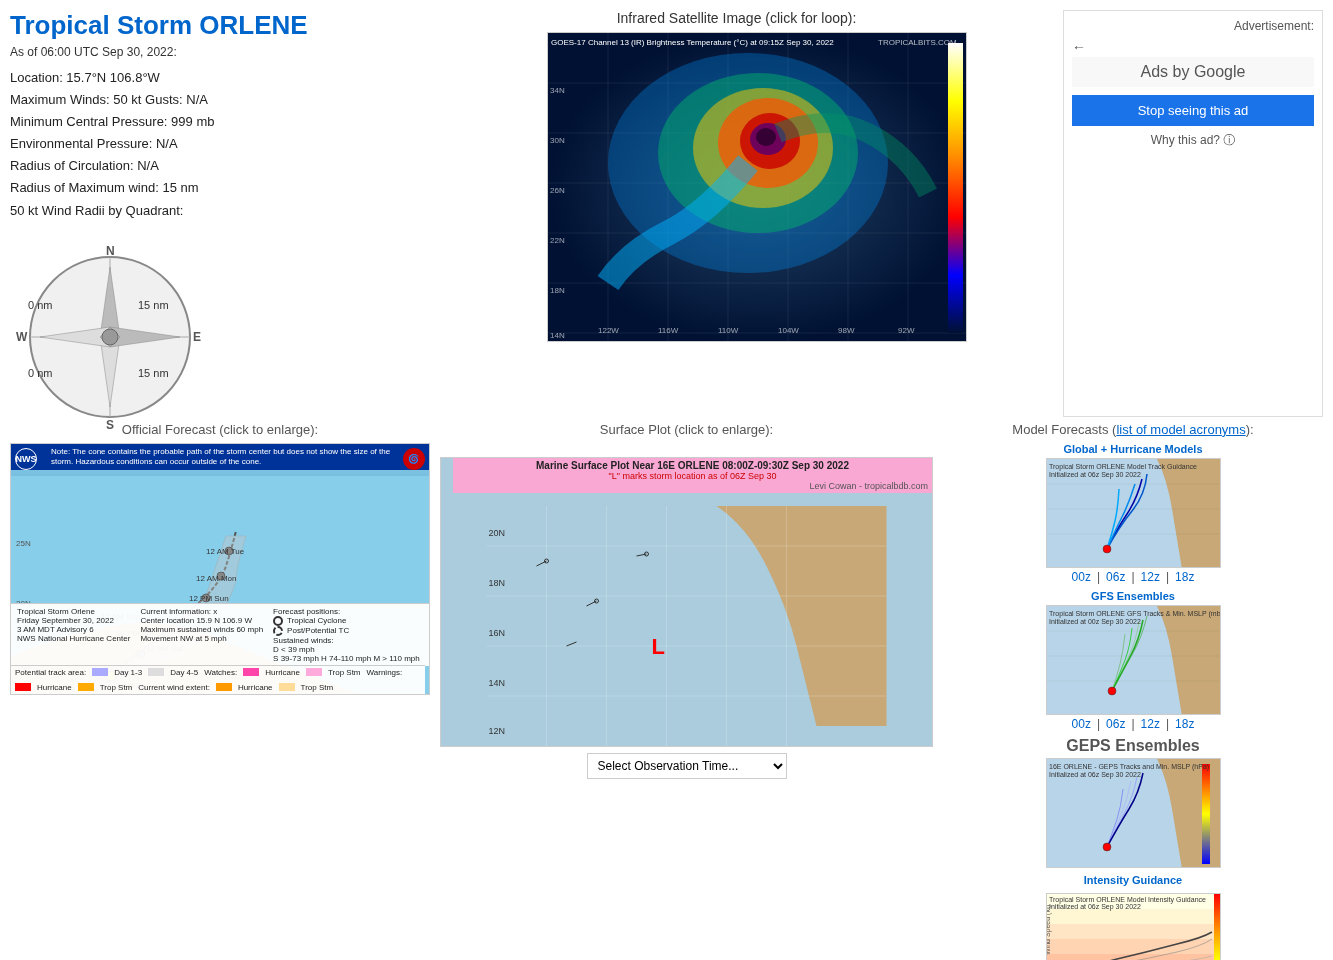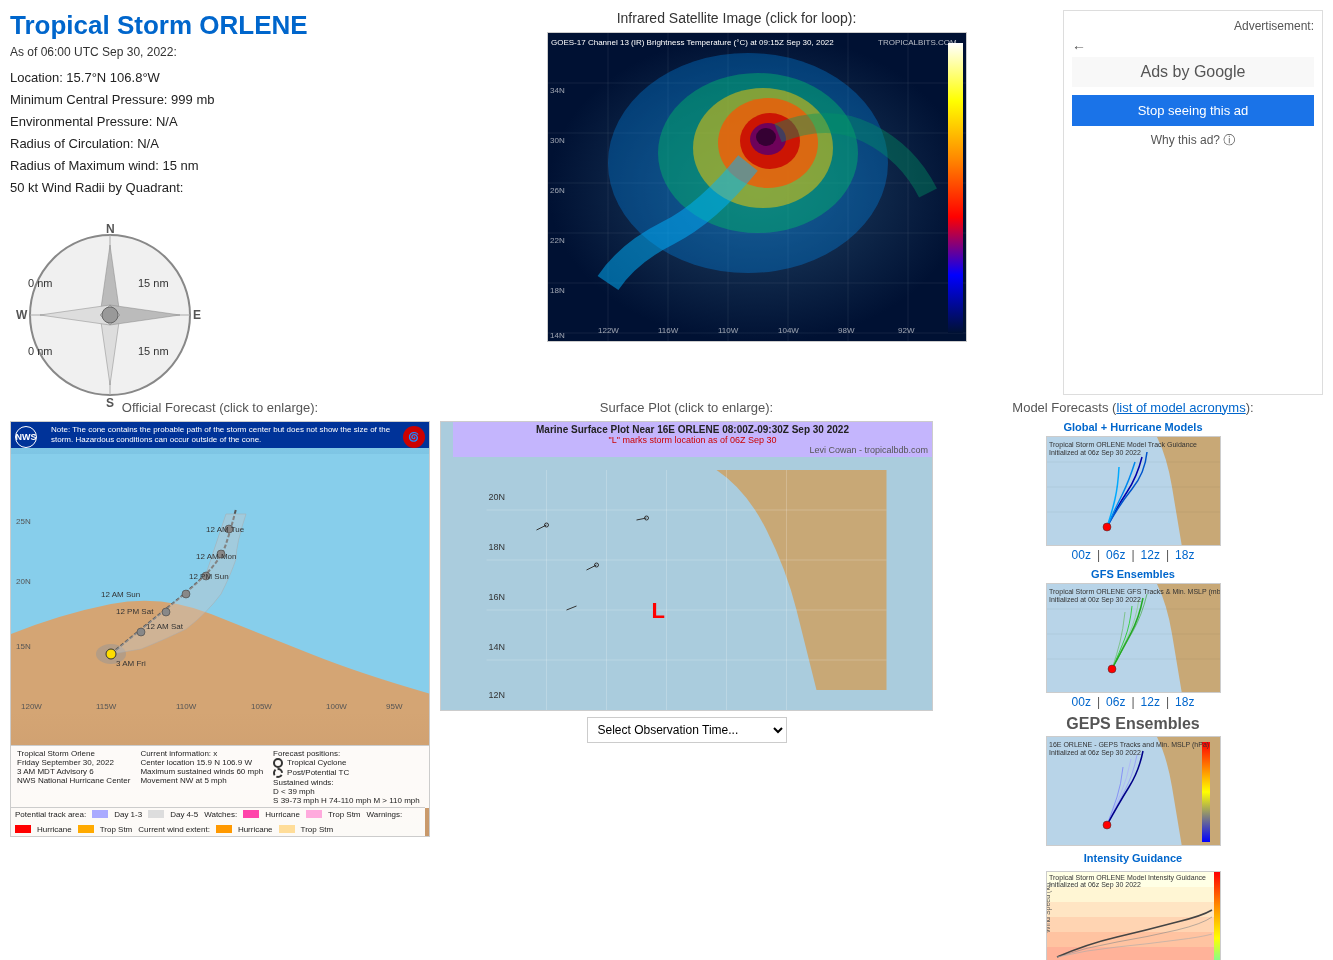--- a/index.html
+++ b/index.html
@@ -32,21 +32,21 @@
     .ads-by-google { font-size: 16px; color: #555; text-align: center; margin-bottom: 8px; background: #f8f8f8; padding: 6px; }
     .stop-seeing-btn { display: block; width: 100%; background: #1a73e8; color: #fff; border: none; padding: 8px; font-size: 13px; cursor: pointer; margin-bottom: 6px; text-align: center; }
     .why-this-ad { text-align: center; font-size: 12px; color: #555; cursor: pointer; }
     
     
     .forecast-panel { width: 420px; flex-shrink: 0; display: flex; flex-direction: column; align-items: center; }
     .forecast-title { font-size: 13px; color: #555; text-align: center; margin-bottom: 6px; }
     
     
     .surface-panel { flex: 1; display: flex; flex-direction: column; align-items: center; min-width: 0; }
-    .surface-title { font-size: 13px; color: #555; text-align: center; margin-bottom: 6px; }
+    .surface-title { font-size: 13px; color: #555; text-align: center; margin-bottom: 20px; }
     .select-obs { display: block; width: 200px; padding: 4px 6px; font-size: 12px; margin-top: 6px; border: 1px solid #ccc; background: #fff; cursor: pointer; }
     
     
     .models-panel { width: 380px; flex-shrink: 0; display: flex; flex-direction: column; }
     .models-title { font-size: 13px; color: #555; text-align: center; margin-bottom: 6px; }
     .models-title a { color: #0066cc; }
     .models-row { display: flex; gap: 6px; margin-bottom: 6px; flex-direction: column; }
     .model-block { flex: 1; display: flex; flex-direction: column; align-items: center; }
     .model-block-title { font-size: 11px; color: #0066cc; text-align: center; margin-bottom: 3px; font-weight: bold; }
     .model-time-links { display: flex; gap: 6px; align-items: center; font-size: 12px; margin-top: 2px; }
@@ -63,20 +63,21 @@
 
 <div class="page-wrapper">
 
   <div class="top-section">
 
     <div class="left-panel">
       <div class="storm-title">Tropical Storm ORLENE</div>
       <div class="storm-date">As of 06:00 UTC Sep 30, 2022:</div>
       <div class="storm-info">
         <div>Location: 15.7°N 106.8°W</div>
+        <div>Maximum Winds: 50 kt  Gusts: N/A</div>
         <div>Minimum Central Pressure: 999 mb</div>
         <div>Environmental Pressure: N/A</div>
         <div>Radius of Circulation: N/A</div>
         <div>Radius of Maximum wind: 15 nm</div>
         <div>50 kt Wind Radii by Quadrant:</div>
       </div>
 
       <div class="compass-container">
         <div class="compass">
           <svg class="compass-svg" width="200" height="200">
@@ -198,21 +199,21 @@
       <button class="stop-seeing-btn">Stop seeing this ad</button>
       <div class="why-this-ad">Why this ad? ⓘ</div>
     </div>
 
   </div>
 
   <div class="bottom-row">
 
     <div class="forecast-panel">
       <div class="forecast-title">Official Forecast (click to enlarge):</div>
-      <div style="cursor:pointer; width:420px; height:416px; border:1px solid #ccc; position:relative; overflow:hidden; background: linear-gradient(180deg, #87ceeb 0%, #5aa0c8 40%, #d4a574 70%, #c8986a 100%);">
+      <div style="cursor:pointer; width:420px; height:252px; border:1px solid #ccc; position:relative; overflow:hidden; background: linear-gradient(180deg, #87ceeb 0%, #5aa0c8 40%, #d4a574 70%, #c8986a 100%);">
 
         <div style="position:absolute; top:0; left:0; right:0; background:#003399; padding:3px 30px 3px 40px; display:flex; align-items:center;">
           <span style="color:#fff; font-size:8px; line-height:1.3;">Note: The cone contains the probable path of the storm center but does not show the size of the storm. Hazardous conditions can occur outside of the cone.</span>
           <div style="position:absolute; top:4px; left:4px; width:22px; height:22px; background:#003399; border:1px solid #fff; border-radius:50%; display:flex; align-items:center; justify-content:center; color:#fff; font-size:9px; font-weight:bold;">NWS</div>
           <div style="position:absolute; top:4px; right:4px; width:22px; height:22px; background:#cc0000; border-radius:50%; display:flex; align-items:center; justify-content:center; color:#fff; font-size:9px; font-weight:bold;">🌀</div>
         </div>
 
         <svg width="420" height="260" style="position:absolute; top:32px;">
 
           <rect width="420" height="260" fill="#87ceeb"></rect>
@@ -301,21 +302,21 @@
           <span>Hurricane</span>
           <span style="display:inline-block;width:16px;height:8px;background:#ffdd99;"></span>
           <span>Trop Stm</span>
         </div>
       </div>
     </div>
 
     <div class="surface-panel">
       <div class="surface-title">Surface Plot (click to enlarge):</div>
       <div style="cursor:pointer; width:100%; height:290px; border:1px solid #ccc; position:relative; overflow:hidden; background:#aaccdd;">
-        <div style="position:absolute; top:0; left:12px; right:0; background:#c4b5fd; padding:2px 4px; text-align:center;">
+        <div style="position:absolute; top:0; left:12px; right:0; background:#f9a8d4; padding:2px 4px; text-align:center;">
           <div style="font-size:10px; font-weight:bold;">Marine Surface Plot Near 16E ORLENE 08:00Z-09:30Z Sep 30 2022</div>
           <div style="font-size:9px; color:#cc0000;">"L" marks storm location as of 06Z Sep 30</div>
           <div style="font-size:9px; color:#555; text-align:right;">Levi Cowan - tropicalbdb.com</div>
         </div>
         <svg width="100%" height="260" style="position:absolute; top:48px;" viewBox="0 0 400 260">
 
           <rect width="400" height="260" fill="#aaccdd"></rect>
 
           <path d="M230,0 Q260,20 280,60 Q300,100 310,140 Q320,180 330,220 L400,220 L400,0Z" fill="#c8a876"></path>
 

